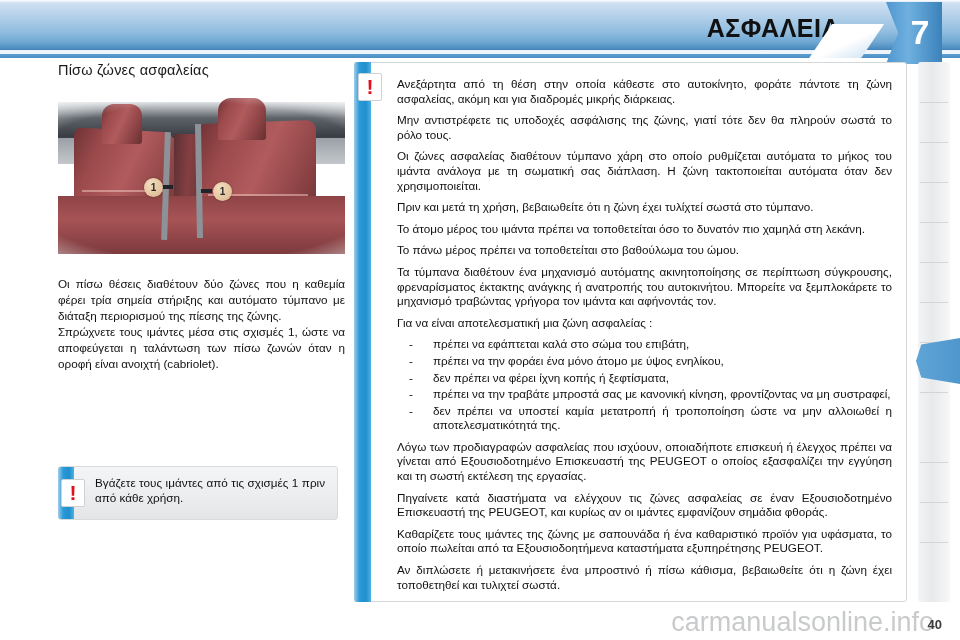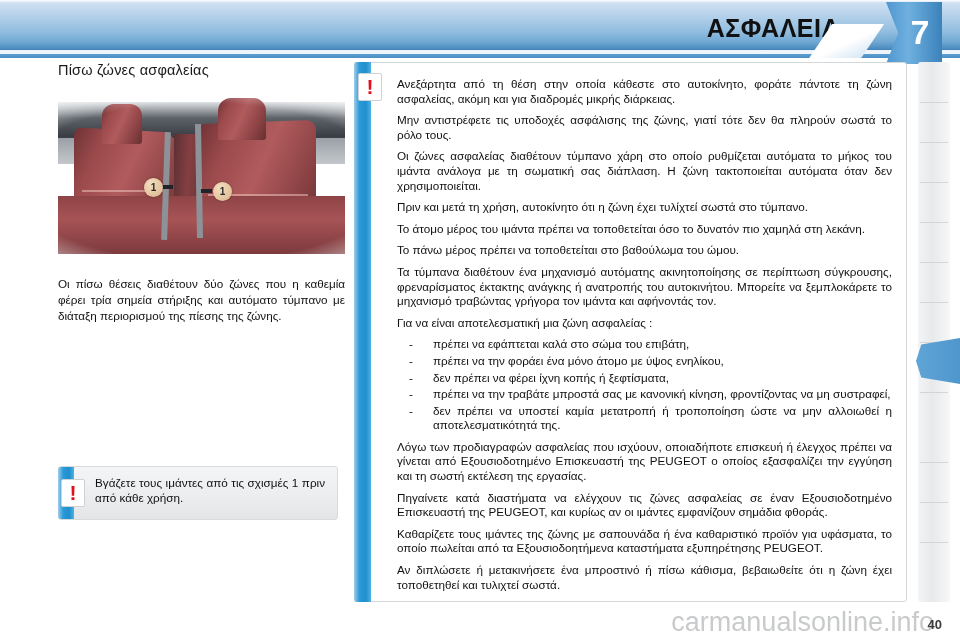--- a/index.html
+++ b/index.html
@@ -395,38 +395,39 @@
     <div class="seam" style="left:150px;top:100px;width:100px;"></div>
     <div class="callout-tick tick-1"></div>
     <div class="callout-tick tick-2"></div>
     <div class="callout callout-1">1</div>
     <div class="callout callout-2">1</div>
     <div class="bg-fade"></div>
   </div>
 
   <div class="body-text">
     <p>Οι πίσω θέσεις διαθέτουν δύο ζώνες που η καθεμία φέρει τρία σημεία στήριξης και αυτόματο τύμπανο με διάταξη περιορισμού της πίεσης της ζώνης.</p>
+    <p>Σπρώχνετε τους ιμάντες μέσα στις σχισμές 1, ώστε να αποφεύγεται η ταλάντωση των πίσω ζωνών όταν η οροφή είναι ανοιχτή (cabriolet).</p>
   </div>
 </div>
 
 <div class="note-box left-note">
   <div class="note-bar"></div>
   <div class="note-icon">!</div>
   <div class="note-text">Βγάζετε τους ιμάντες από τις σχισμές 1 πριν από κάθε χρήση.</div>
 </div>
 
 <div class="note-box main-panel">
   <div class="note-bar"></div>
   <div class="note-icon">!</div>
 
   <div class="note-text">
     <p>Ανεξάρτητα από τη θέση στην οποία κάθεστε στο αυτοκίνητο, φοράτε πάντοτε τη ζώνη ασφαλείας, ακόμη και για διαδρομές μικρής διάρκειας.</p>
     <p>Μην αντιστρέφετε τις υποδοχές ασφάλισης της ζώνης, γιατί τότε δεν θα πληρούν σωστά το ρόλο τους.</p>
     <p>Οι ζώνες ασφαλείας διαθέτουν τύμπανο χάρη στο οποίο ρυθμίζεται αυτόματα το μήκος του ιμάντα ανάλογα με τη σωματική σας διάπλαση. Η ζώνη τακτοποιείται αυτόματα όταν δεν χρησιμοποιείται.</p>
-    <p>Πριν και μετά τη χρήση, αυτοκίνητο ότι η ζώνη έχει τυλίχτεί σωστά στο τύμπανο.</p>
+    <p>Πριν και μετά τη χρήση, βεβαιωθείτε ότι η ζώνη έχει τυλίχτεί σωστά στο τύμπανο.</p>
     <p>Το άτομο μέρος του ιμάντα πρέπει να τοποθετείται όσο το δυνατόν πιο χαμηλά στη λεκάνη.</p>
     <p>Το πάνω μέρος πρέπει να τοποθετείται στο βαθούλωμα του ώμου.</p>
     <p>Τα τύμπανα διαθέτουν ένα μηχανισμό αυτόματης ακινητοποίησης σε περίπτωση σύγκρουσης, φρεναρίσματος έκτακτης ανάγκης ή ανατροπής του αυτοκινήτου. Μπορείτε να ξεμπλοκάρετε το μηχανισμό τραβώντας γρήγορα τον ιμάντα και αφήνοντάς τον.</p>
     <p>Για να είναι αποτελεσματική μια ζώνη ασφαλείας :</p>
 
     <ul class="dash-list">
       <li>
         <span class="dash">-</span>
         <span>πρέπει να εφάπτεται καλά στο σώμα του επιβάτη,</span>
       </li>

